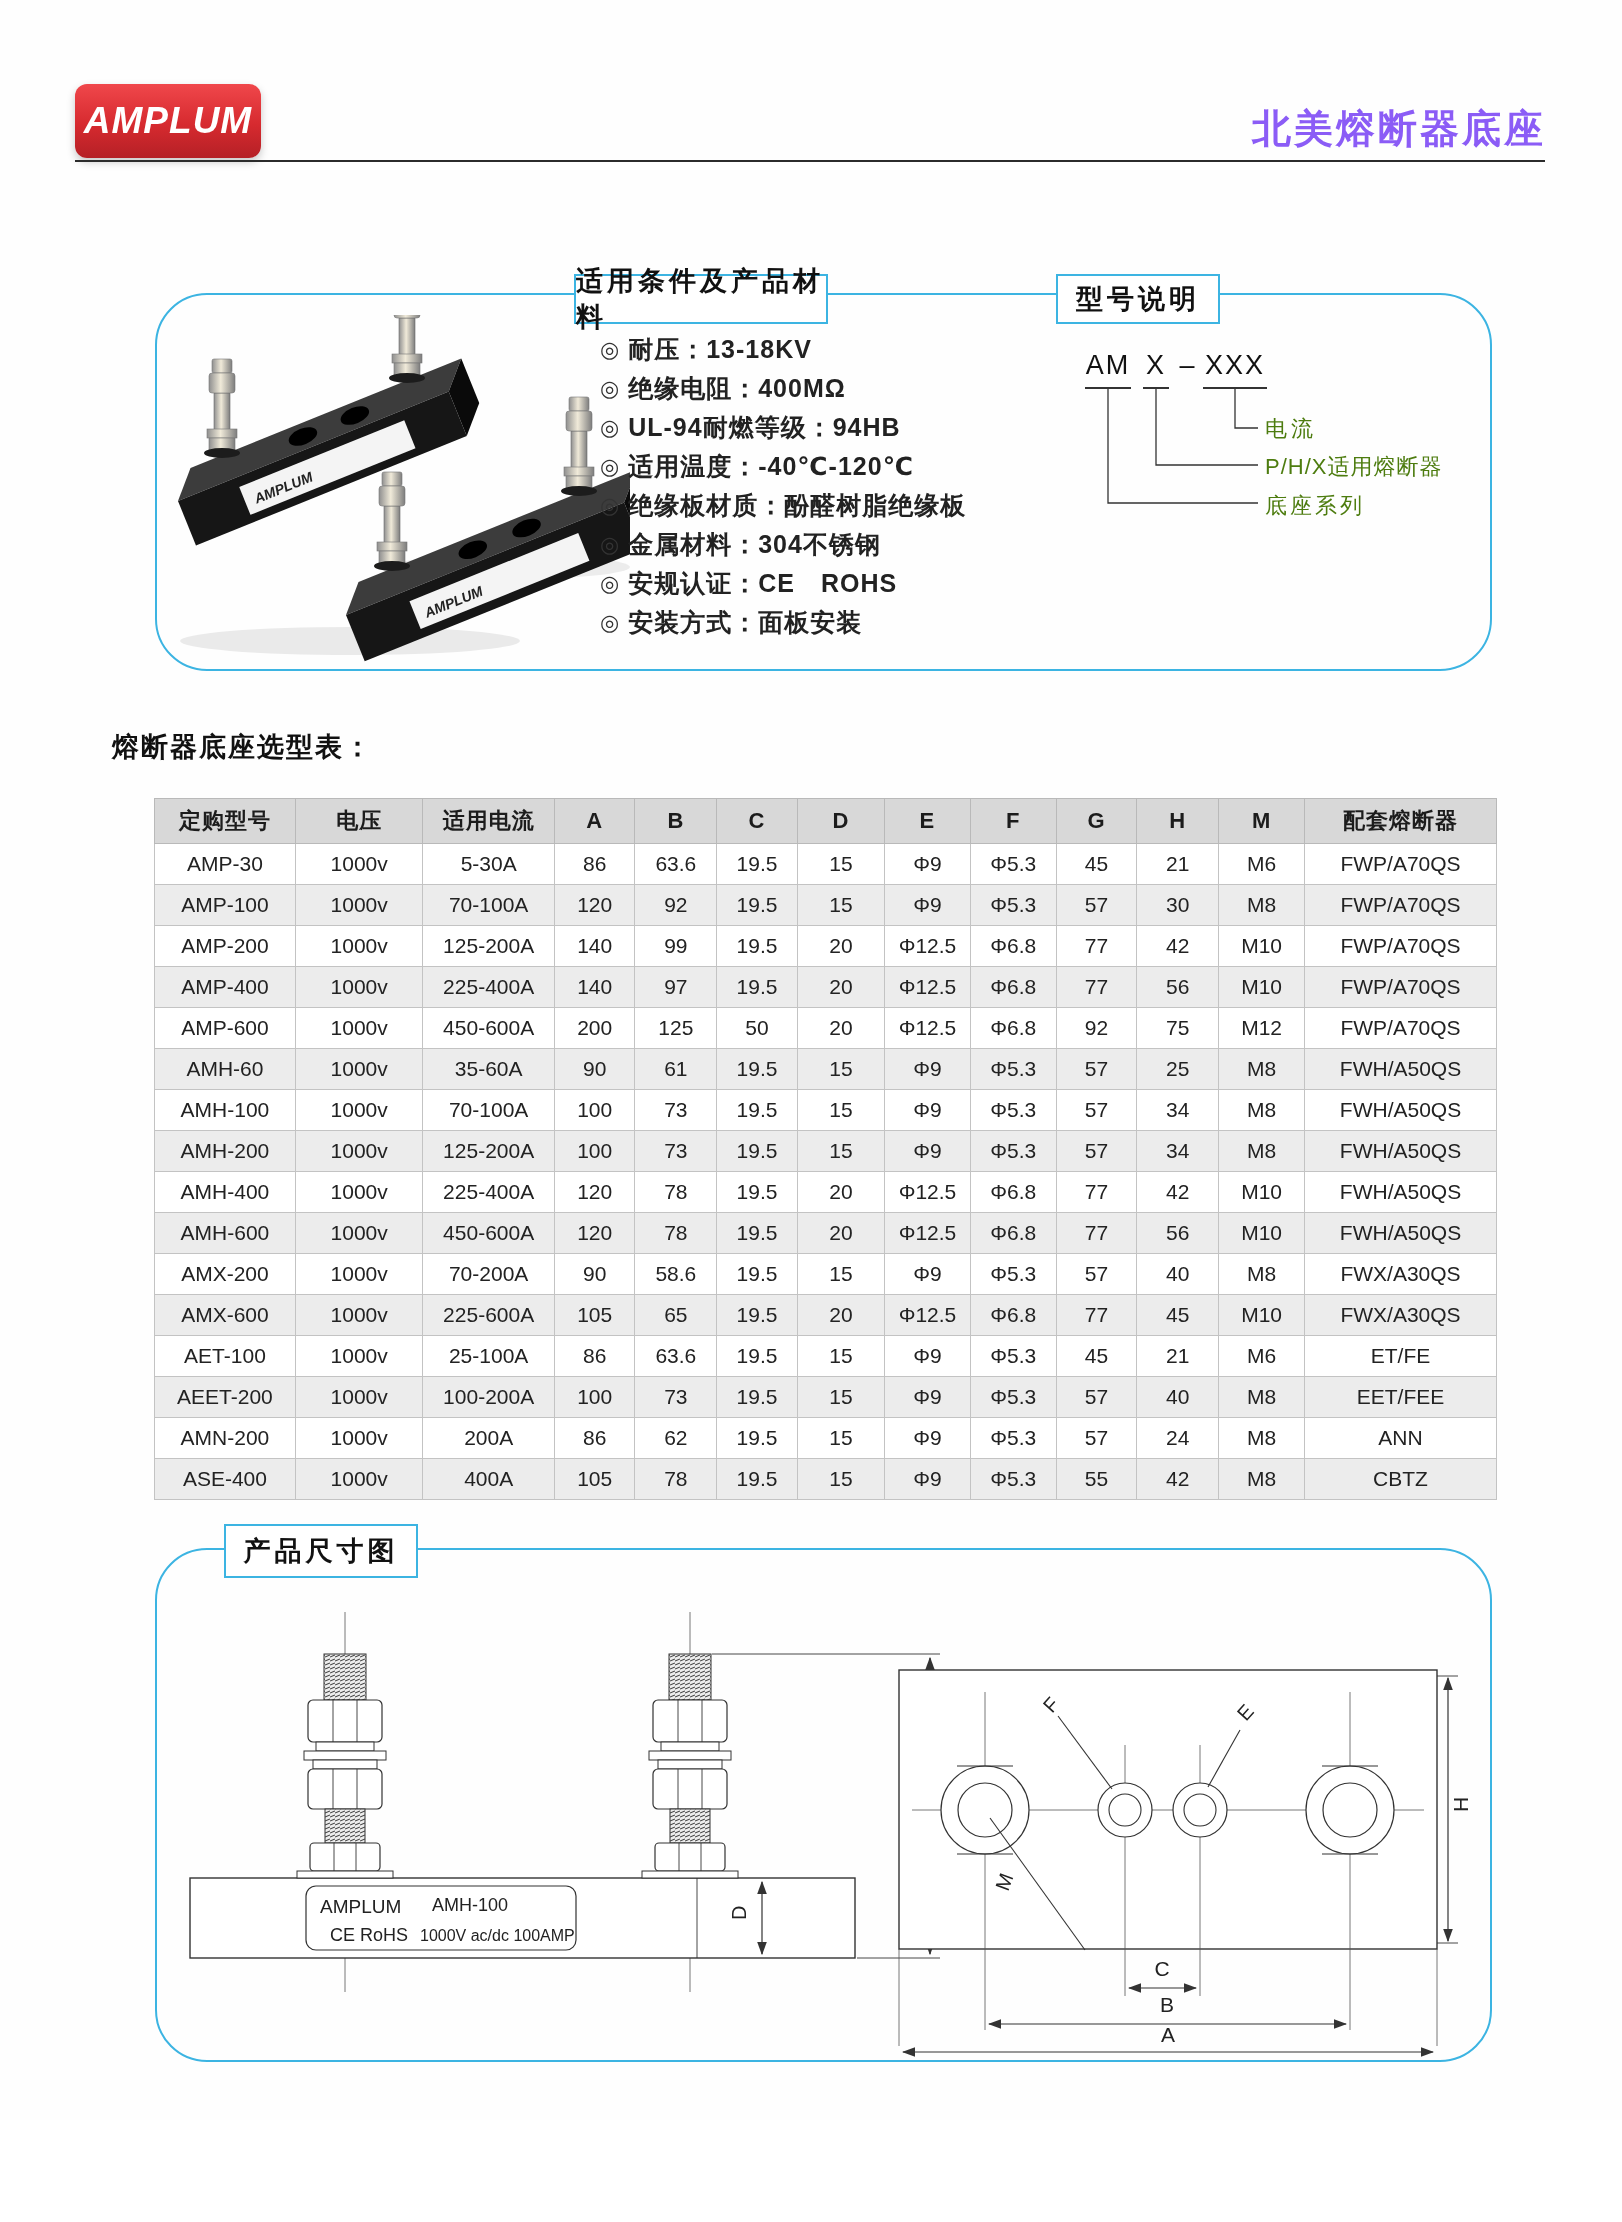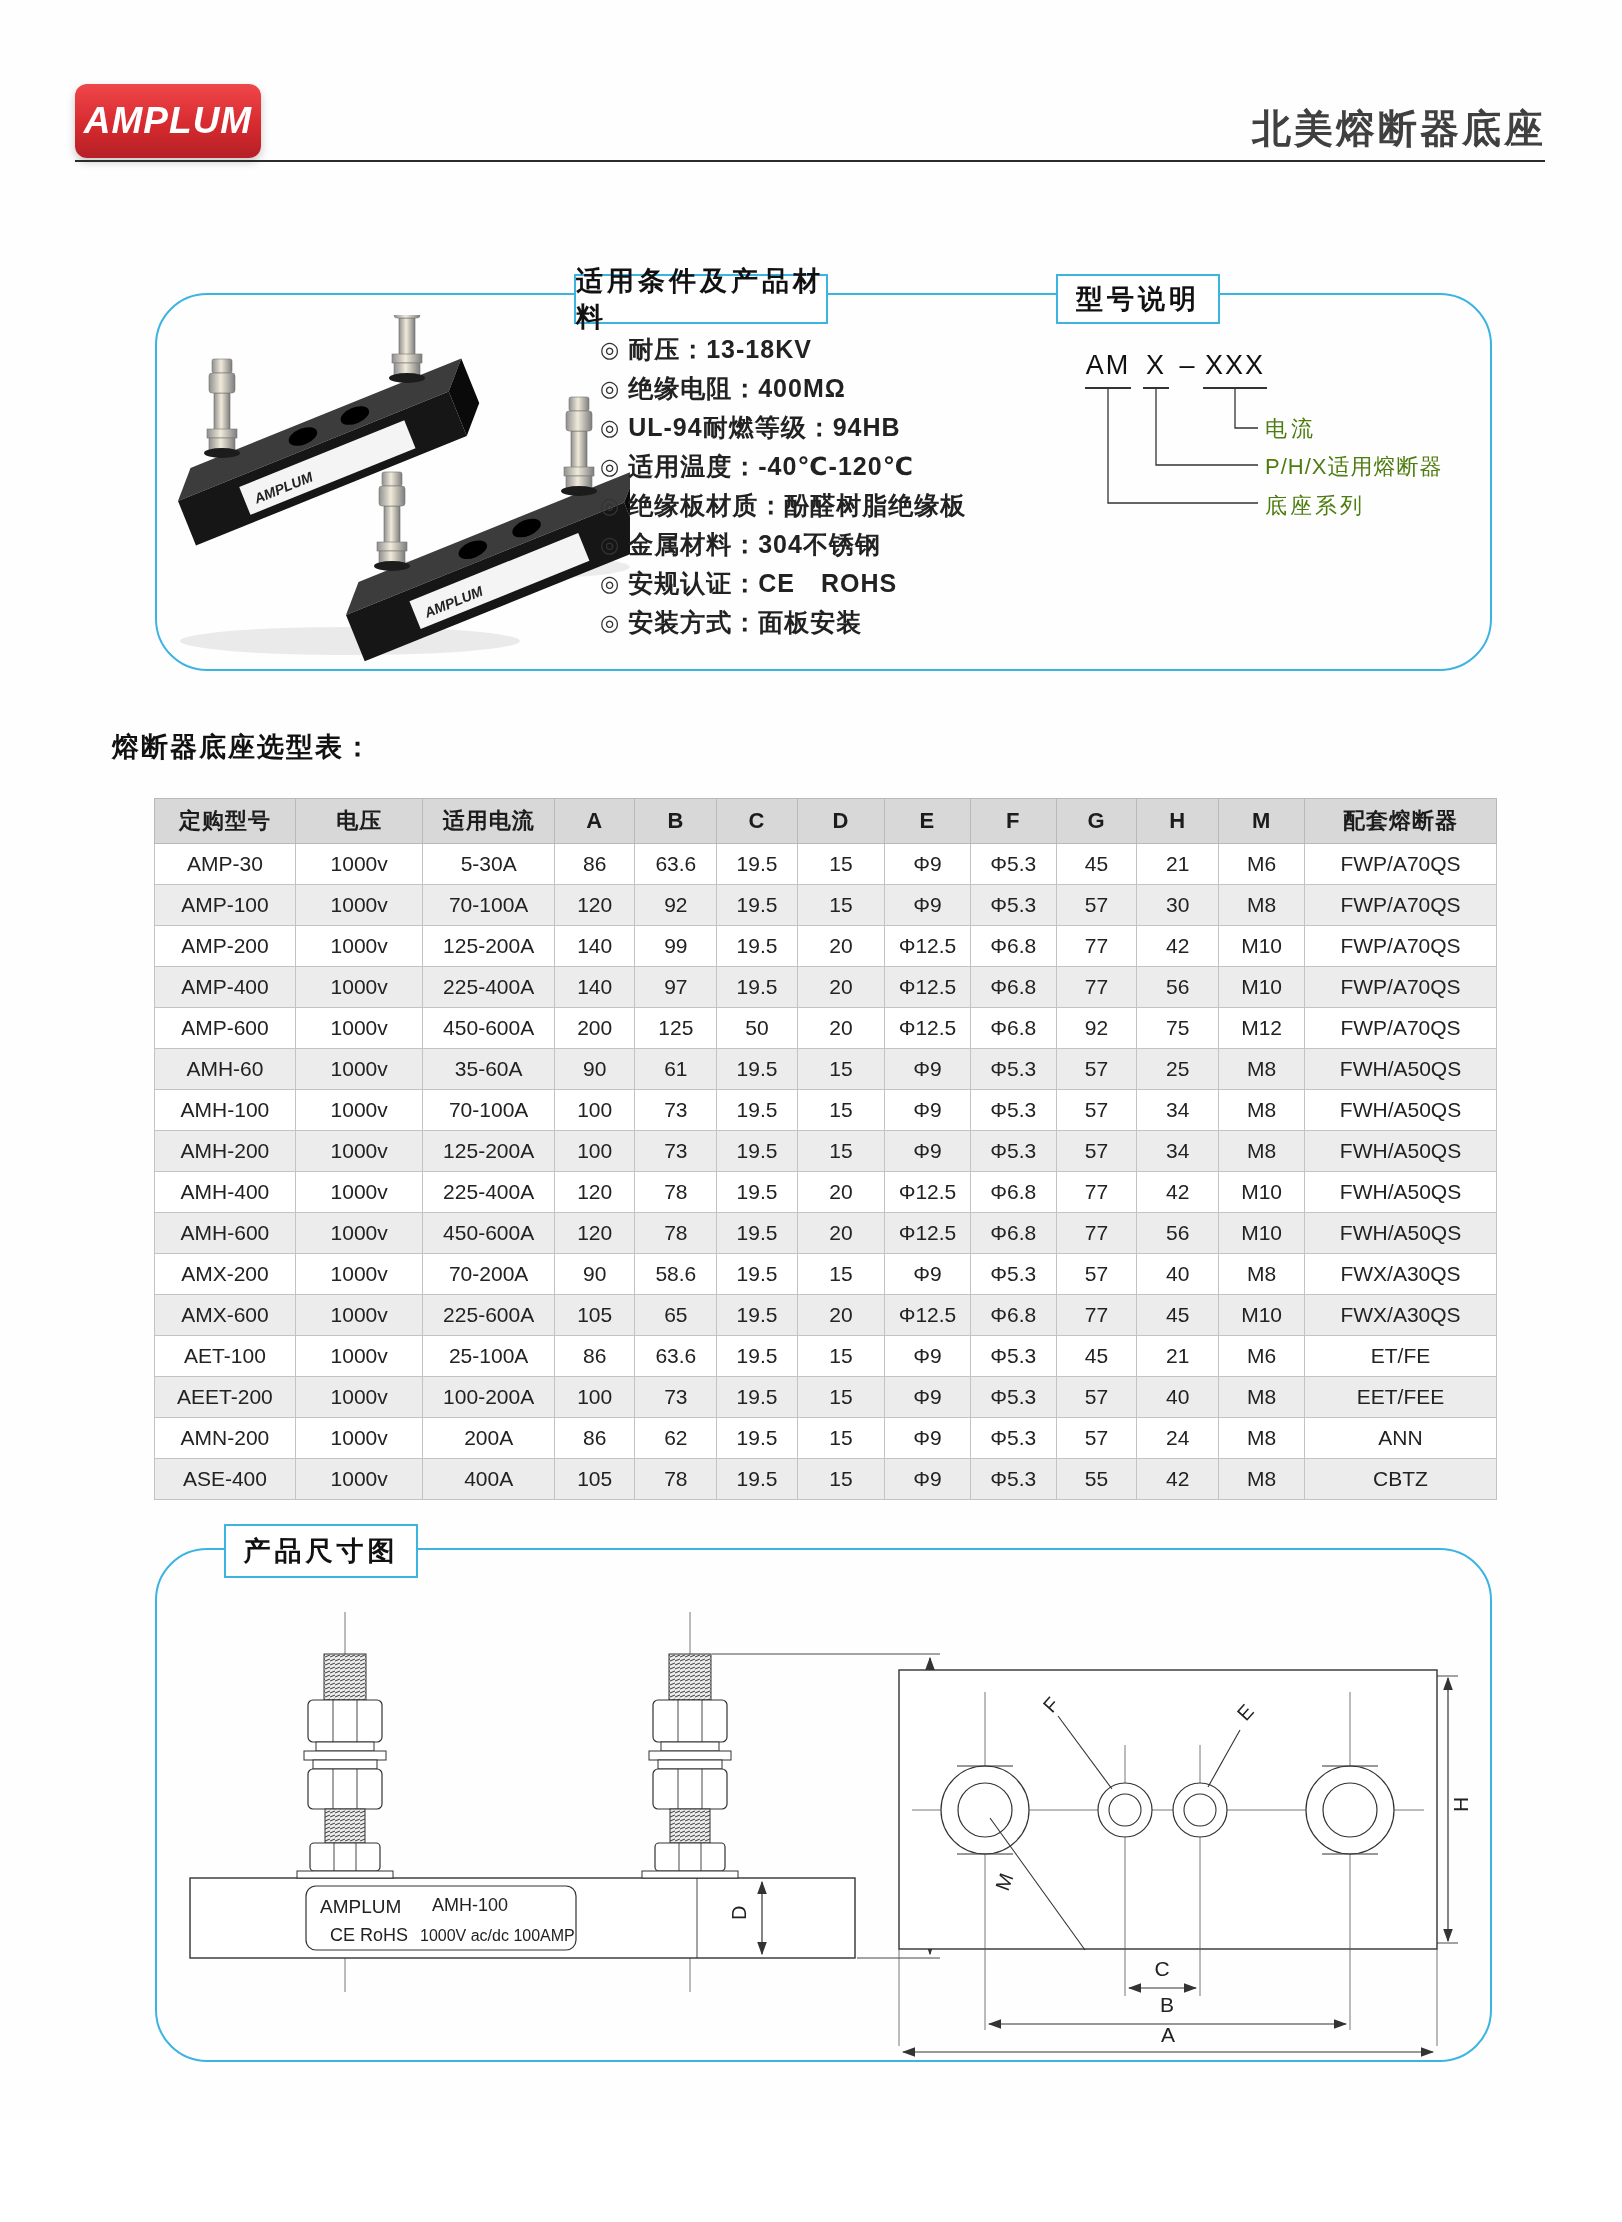--- a/index.html
+++ b/index.html
@@ -5,21 +5,21 @@
   html,body{margin:0;padding:0;background:#fff;}
   .page{position:relative;width:1622px;height:2120px;background:#fefefe;overflow:hidden;
         font-family:"Liberation Sans","DejaVu Sans",sans-serif;color:#1a1a1a;}
   
   .logo{position:absolute;left:75px;top:84px;width:186px;height:74px;border-radius:12px;
         background:linear-gradient(180deg,#f0474b,#d62a2f 55%,#b52026);
         display:flex;align-items:center;justify-content:center;
         color:#fff;font-size:37px;font-weight:bold;font-style:italic;letter-spacing:1px;
         box-shadow:0 4px 8px rgba(0,0,0,.22);}
   .page-title{position:absolute;right:76px;top:102px;font-size:39px;font-weight:bold;
-        letter-spacing:3px;color:#404040;}
+        letter-spacing:3px;color:#8b5cf6;}
   .hrule{position:absolute;left:75px;top:160px;width:1470px;height:2px;background:#2b2b2b;}
   
   .cyan-panel{position:absolute;border:2px solid #3cb4e2;border-radius:52px;background:transparent;}
   .panel-top{left:155px;top:293px;width:1333px;height:374px;}
   .panel-dim{left:155px;top:1548px;width:1333px;height:510px;}
   .panel-tag{position:absolute;background:#fff;border:2px solid #3cb4e2;height:46px;
         display:flex;align-items:center;justify-content:center;font-size:27px;font-weight:bold;
         letter-spacing:4px;color:#111;z-index:3;}
   .tag-conditions{left:574px;top:274px;width:250px;}
   .tag-model{left:1056px;top:274px;width:160px;}

